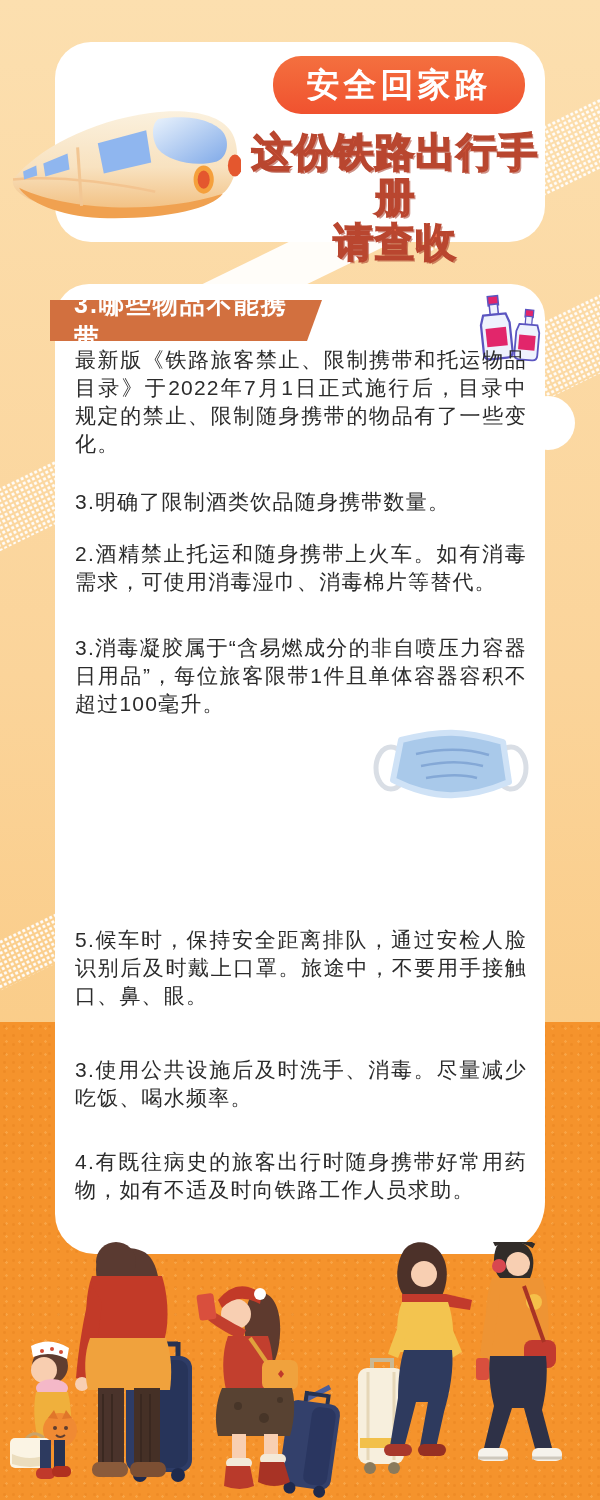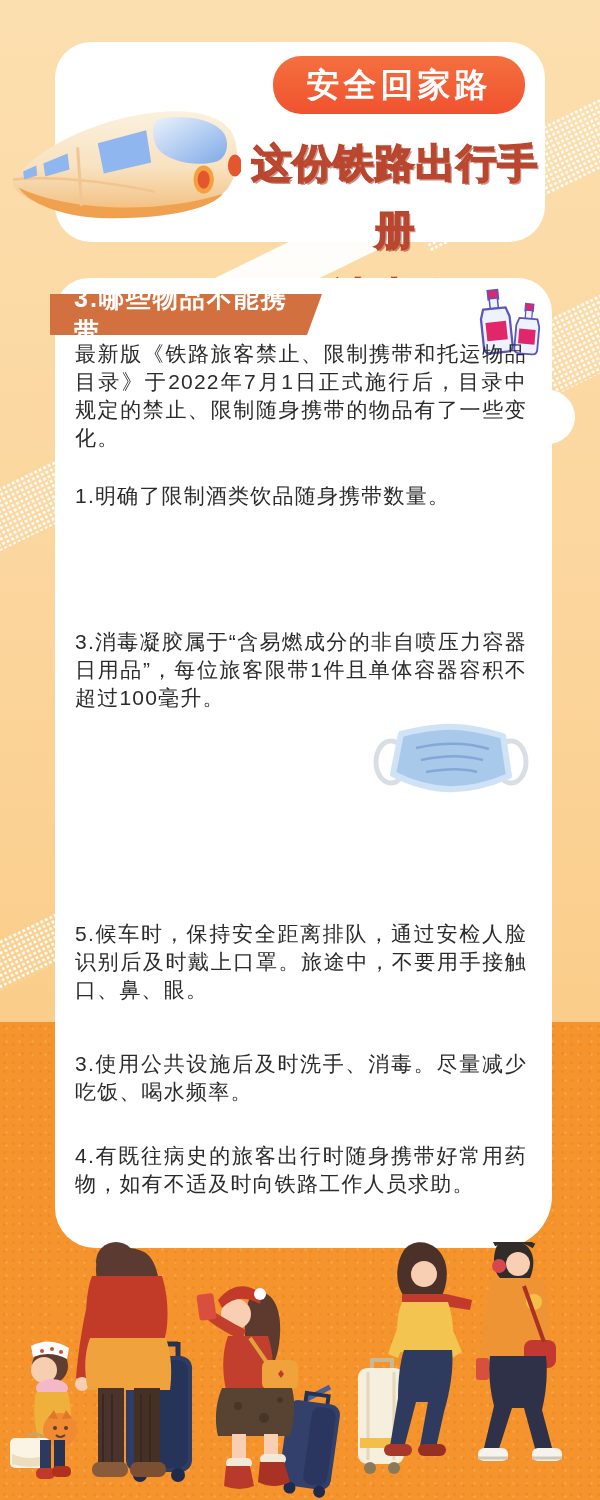--- a/index.html
+++ b/index.html
@@ -7,27 +7,27 @@
   .poster{position:relative;width:600px;height:1500px;overflow:hidden;background:linear-gradient(180deg,#FCDFAF 0%,#FBD49A 45%,#F9C373 100%);}
   .bg-bottom{position:absolute;left:0;top:1022px;width:600px;height:478px;
     background-color:#F5932C;
     background-image:radial-gradient(rgba(230,130,30,0.45) 1.2px,transparent 1.7px),radial-gradient(rgba(255,195,115,0.35) 1px,transparent 1.5px);
     background-size:9px 9px,13px 13px;}
   .stripe{position:absolute;transform:rotate(-26deg);z-index:1;}
   .stripe.solid{background:rgba(255,255,255,0.93);}
   .stripe.dotted{background-image:radial-gradient(rgba(255,255,255,0.95) 1.3px,transparent 1.8px);background-size:5px 5px;}
   .card{position:absolute;left:55px;width:490px;background:#FFFFFF;z-index:2;margin-top:12px;}
   .card-top{top:30px;height:200px;border-radius:36px;}
-  .card-main{top:266px;height:970px;border-radius:34px 34px 52px 40px;padding-left:7px;}
+  .card-main{top:272px;height:970px;border-radius:34px 34px 52px 40px;}
   .ribbon{position:absolute;left:218px;top:14px;width:252px;height:58px;border-radius:28px;
     background:linear-gradient(180deg,#F4703F 0%,#F0522F 100%);
     display:flex;align-items:center;justify-content:center;}
   .ribbon span{color:#FFFFFF;font-size:33px;font-weight:bold;letter-spacing:4px;}
   .big-title{position:absolute;left:185px;top:88px;width:310px;text-align:center;
-    font-weight:900;font-size:40px;line-height:67px;color:#E8694A;
+    font-weight:900;font-size:40px;line-height:45px;color:#E8694A;
     -webkit-text-stroke:1.6px #B9462F;text-shadow:2px 2px 0 rgba(165,55,35,0.55);letter-spacing:1px;}
   .train{position:absolute;left:-46px;top:56px;width:232px;height:138px;}
   .sec-badge{position:absolute;left:-5px;height:41px;background:#D2703F;
     clip-path:polygon(0 0,100% 0,calc(100% - 15px) 100%,0 100%);
     display:flex;align-items:center;}
   .sec-badge span{color:#FFFFFF;font-size:25px;font-weight:bold;letter-spacing:2px;padding:0 30px 0 24px;}
   .body-text{position:absolute;left:20px;width:452px;margin:0;font-size:21px;line-height:28px;
     color:#2B2B2B;letter-spacing:1.2px;font-weight:500;text-align:justify;}
   .edge-bump{position:absolute;left:466px;top:112px;width:54px;height:54px;border-radius:50%;background:#FFFFFF;}
   .icon-abs{position:absolute;}
@@ -96,21 +96,22 @@
       </g>
       <g transform="translate(76,19) rotate(5) scale(0.8)">
         <rect x="-5" y="-2" width="10" height="9" fill="#E2266B" stroke="#5B55C0" stroke-width="1.5"></rect>
         <rect x="-4" y="6" width="8" height="10" fill="#EEF2FD" stroke="#5B55C0" stroke-width="1.5"></rect>
         <path d="M-11,16 L11,16 L14,25 L14,53 Q14,59 8,59 L-8,59 Q-14,59 -14,53 L-14,25 Z" fill="#EEF2FD" stroke="#5B55C0" stroke-width="2.2"></path>
         <rect x="-10" y="29" width="20" height="18" fill="#E2266B"></rect>
       </g>
     </svg>
 
     <p class="body-text" style="top:62px;">最新版《铁路旅客禁止、限制携带和托运物品目录》于2022年7月1日正式施行后，目录中规定的禁止、限制随身携带的物品有了一些变化。</p>
-    <p class="body-text" style="top:204px;">1.明确了限制酒类饮品随身携带数量。</p>
+    <p class="body-text" style="top:204px;">3.明确了限制酒类饮品随身携带数量。</p>
+    <p class="body-text" style="top:256px;">2.酒精禁止托运和随身携带上火车。如有消毒需求，可使用消毒湿巾、消毒棉片等替代。</p>
     <p class="body-text" style="top:350px;">3.消毒凝胶属于“含易燃成分的非自喷压力容器日用品”，每位旅客限带1件且单体容器容积不超过100毫升。</p>
 
 
     <svg class="icon-abs" style="left:315px;top:440px;width:162px;height:82px;" viewBox="0 0 160 82">
       <ellipse cx="20" cy="44" rx="15" ry="21" fill="none" stroke="#D9DEE5" stroke-width="5"></ellipse>
       <ellipse cx="140" cy="44" rx="15" ry="21" fill="none" stroke="#D9DEE5" stroke-width="5"></ellipse>
       <path d="M30,16 C70,6 92,6 132,18 L138,58 C96,76 62,76 22,56 Z" fill="#A9C9EA" stroke="#CFE2F6" stroke-width="6" stroke-linejoin="round"></path>
       <path d="M45,30 C72,24 95,24 118,31" stroke="#84A8D6" stroke-width="2.5" fill="none"></path>
       <path d="M50,42 C75,37 92,37 112,42" stroke="#84A8D6" stroke-width="2.5" fill="none"></path>
       <path d="M55,54 C78,50 92,50 106,54" stroke="#84A8D6" stroke-width="2.5" fill="none"></path>

